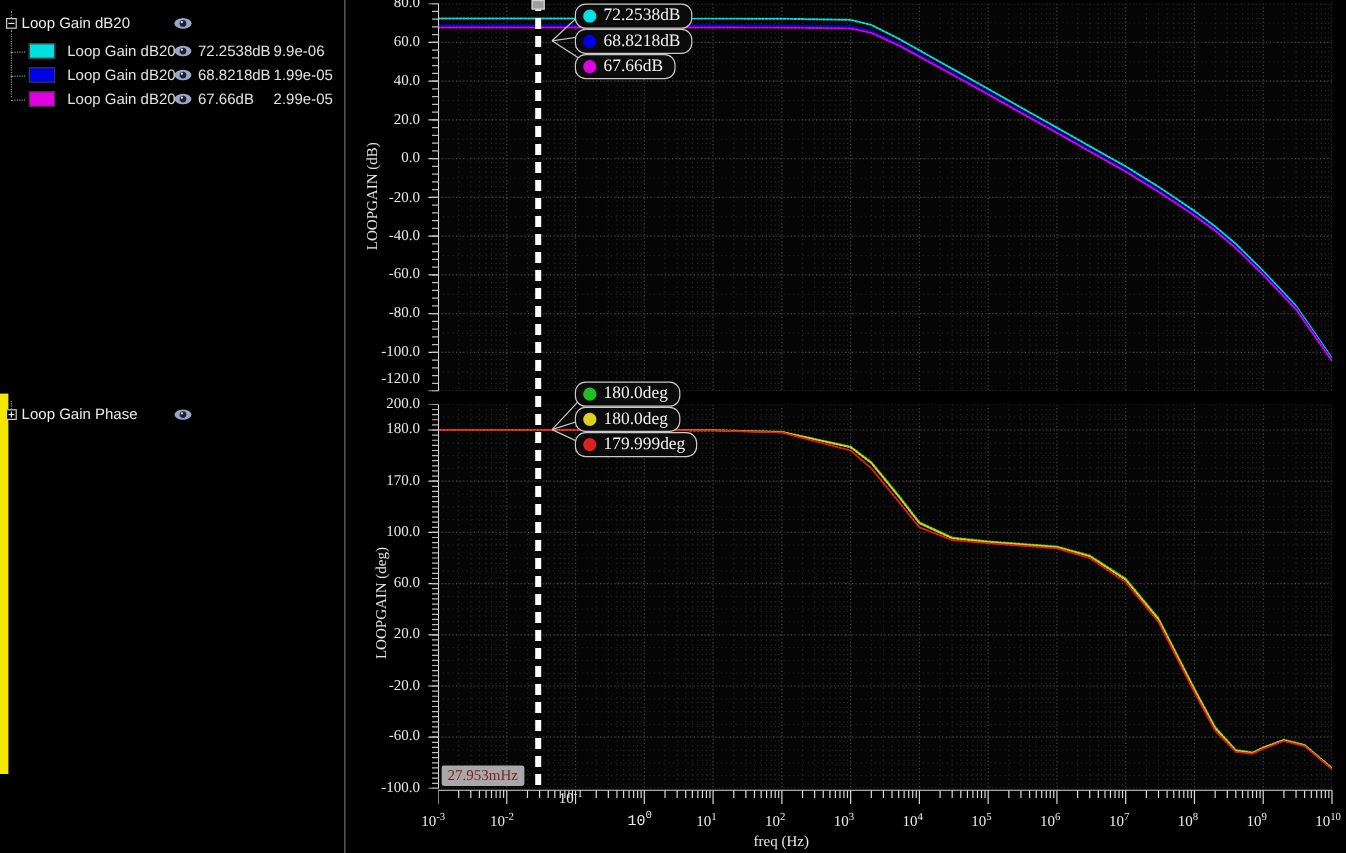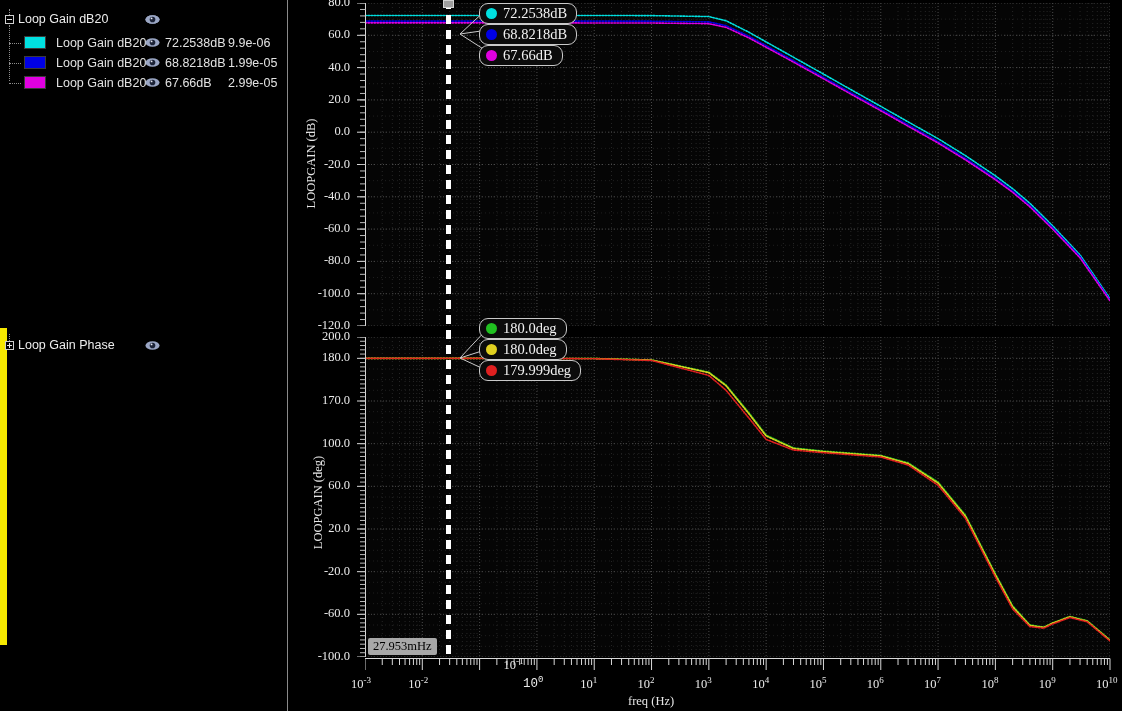--- a/index.html
+++ b/index.html
@@ -138,21 +138,21 @@
   }
   .cursor-handle {
     position: absolute;
     background: #9f9f9f;
     border: 1px solid #d4d4d4;
     box-sizing: border-box;
   }
   .cursor-readout {
     position: absolute;
     background: #a8a8a8;
-    color: #000000;
+    color: #7f1d1d;
     font-family: "Liberation Serif", serif;
     font-size: 12.5px;
     padding: 1px 5px;
     border-radius: 2px;
     white-space: nowrap;
   }
 
   .callout {
     position: absolute;
     display: flex;
@@ -486,21 +486,21 @@
         <div class="ytick-label" style="left: 0px; width: 62px; top: -5px;">80.0</div>
         <div class="ytick-label" style="left: 0px; width: 62px; top: 27.3px;">60.0</div>
         <div class="ytick-label" style="left: 0px; width: 62px; top: 59.6px;">40.0</div>
         <div class="ytick-label" style="left: 0px; width: 62px; top: 91.9px;">20.0</div>
         <div class="ytick-label" style="left: 0px; width: 62px; top: 124.2px;">0.0</div>
         <div class="ytick-label" style="left: 0px; width: 62px; top: 156.5px;">-20.0</div>
         <div class="ytick-label" style="left: 0px; width: 62px; top: 188.8px;">-40.0</div>
         <div class="ytick-label" style="left: 0px; width: 62px; top: 221.1px;">-60.0</div>
         <div class="ytick-label" style="left: 0px; width: 62px; top: 253.4px;">-80.0</div>
         <div class="ytick-label" style="left: 0px; width: 62px; top: 285.7px;">-100.0</div>
-        <div class="ytick-label" style="left: 0px; width: 62px; top: 318px;">-120.0</div>
+        <div class="ytick-label" style="left: 0px; width: 62px; top: 308px;">-120.0</div>
       </div>
     <div class="axis-title" style="left:-37px; top:156px; width:120px; text-align:center; transform:rotate(-90deg);">LOOPGAIN (dB)</div>
 
     <div class="plot" id="plot-ph" style="left:77px; top:337px; width:745px; height:320px;">
       <svg class="plot-grid" id="grid-ph" width="745" height="320">
           <line x1="0" y1="0" x2="0" y2="320" stroke="#4a4a4a" stroke-width="1" stroke-dasharray="1 2"></line>
           <line x1="17.25133436689739" y1="0" x2="17.25133436689739" y2="320" stroke="#262626" stroke-width="1" stroke-dasharray="1 3"></line>
           <line x1="27.342718058934512" y1="0" x2="27.342718058934512" y2="320" stroke="#262626" stroke-width="1" stroke-dasharray="1 3"></line>
           <line x1="34.50266873379478" y1="0" x2="34.50266873379478" y2="320" stroke="#262626" stroke-width="1" stroke-dasharray="1 3"></line>
           <line x1="40.05635794079492" y1="0" x2="40.05635794079492" y2="320" stroke="#262626" stroke-width="1" stroke-dasharray="1 3"></line>
@@ -882,21 +882,21 @@
         <line x1="727.7486656331026" y1="0.5" x2="727.7486656331026" y2="7" stroke="#d8d8d8" stroke-width="1"></line>
         <line x1="732.2863601181396" y1="0.5" x2="732.2863601181396" y2="7" stroke="#d8d8d8" stroke-width="1"></line>
         <line x1="736.1229261392785" y1="0.5" x2="736.1229261392785" y2="7" stroke="#d8d8d8" stroke-width="1"></line>
         <line x1="739.4463107929998" y1="0.5" x2="739.4463107929998" y2="7" stroke="#d8d8d8" stroke-width="1"></line>
         <line x1="742.3777438101766" y1="0.5" x2="742.3777438101766" y2="7" stroke="#d8d8d8" stroke-width="1"></line>
         <line x1="745" y1="0.5" x2="745" y2="12" stroke="#d8d8d8" stroke-width="1"></line>
       </svg>
     <div id="xlabels" style="position: absolute; left: 0px; top: 0px; width: 834px; height: 603px;">
         <div class="xtick-label" style="left: 63px; top: 675px;">10<sup>-3</sup></div>
         <div class="xtick-label" style="left: 120.308px; top: 675px;">10<sup>-2</sup></div>
-        <div class="xtick-label" style="left: 177.615px; top: 656px; margin-left: 38px;">10<sup>-1</sup></div>
+        <div class="xtick-label" style="left: 177.615px; top: 656px;">10<sup>-1</sup></div>
         <div class="xtick-label" style="left: 234.923px; top: 675px; font-family: Liberation Mono, monospace;">10<sup>0</sup></div>
         <div class="xtick-label" style="left: 292.231px; top: 675px;">10<sup>1</sup></div>
         <div class="xtick-label" style="left: 349.538px; top: 675px;">10<sup>2</sup></div>
         <div class="xtick-label" style="left: 406.846px; top: 675px;">10<sup>3</sup></div>
         <div class="xtick-label" style="left: 464.154px; top: 675px;">10<sup>4</sup></div>
         <div class="xtick-label" style="left: 521.462px; top: 675px;">10<sup>5</sup></div>
         <div class="xtick-label" style="left: 578.769px; top: 675px;">10<sup>6</sup></div>
         <div class="xtick-label" style="left: 636.077px; top: 675px;">10<sup>7</sup></div>
         <div class="xtick-label" style="left: 693.385px; top: 675px;">10<sup>8</sup></div>
         <div class="xtick-label" style="left: 750.692px; top: 675px;">10<sup>9</sup></div>

